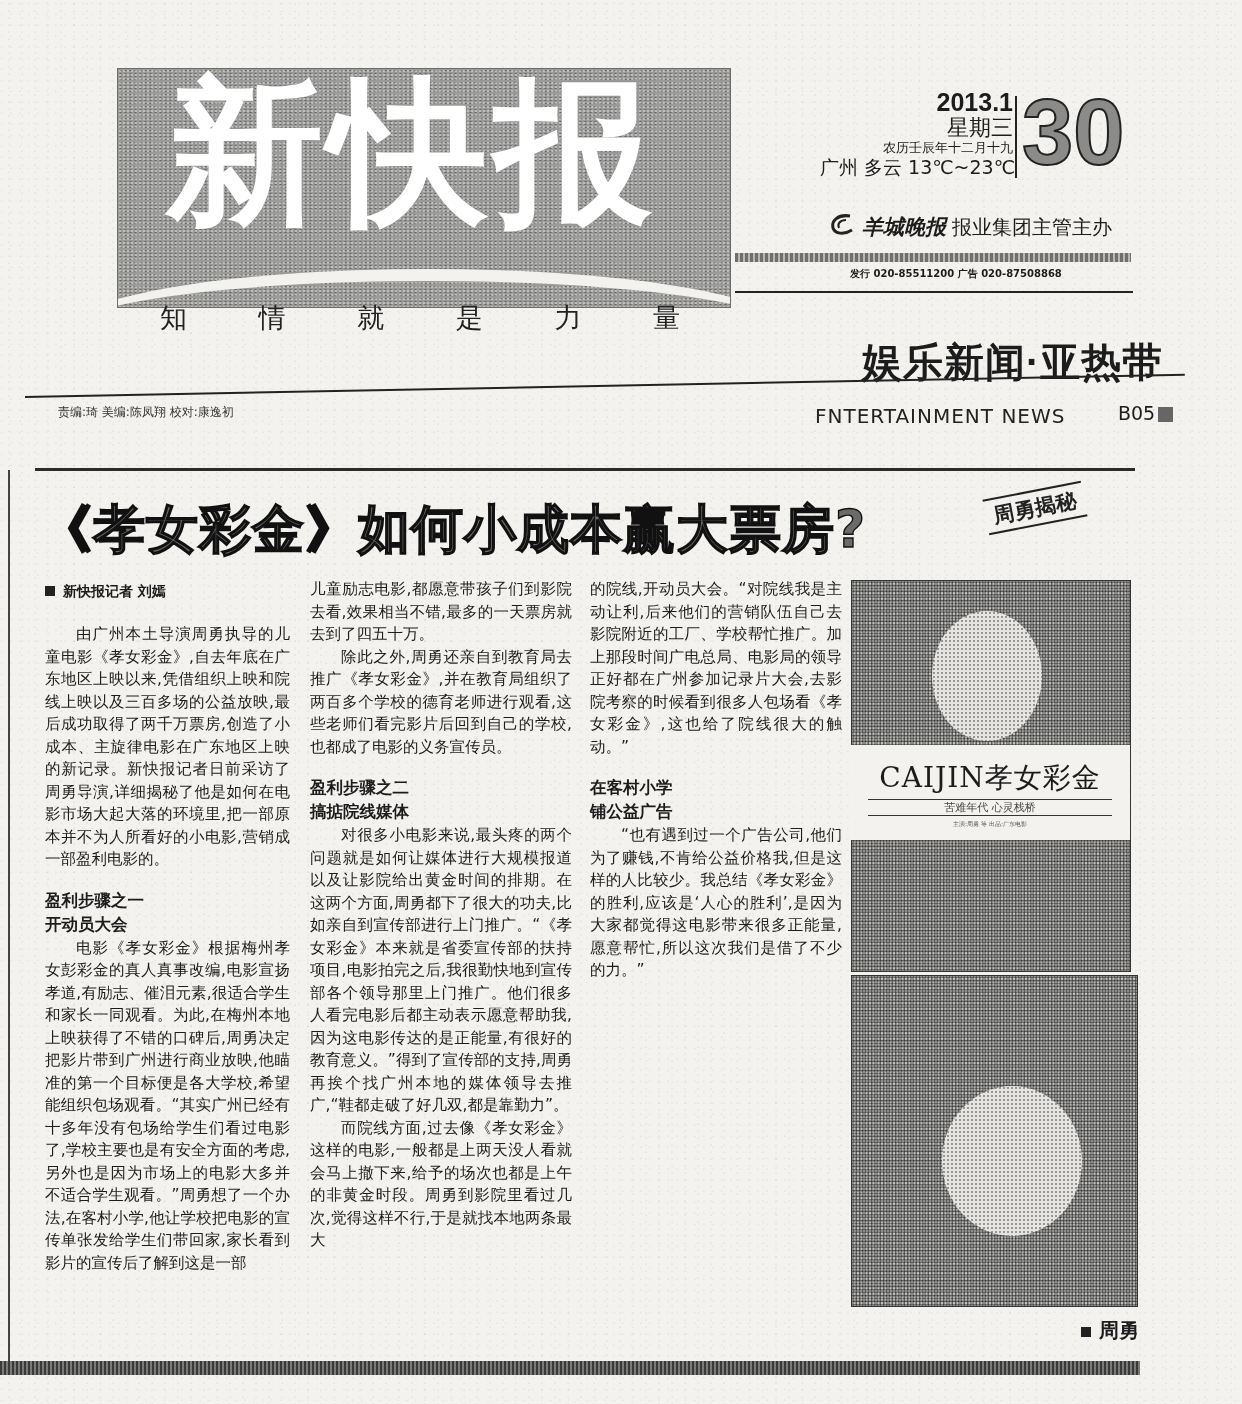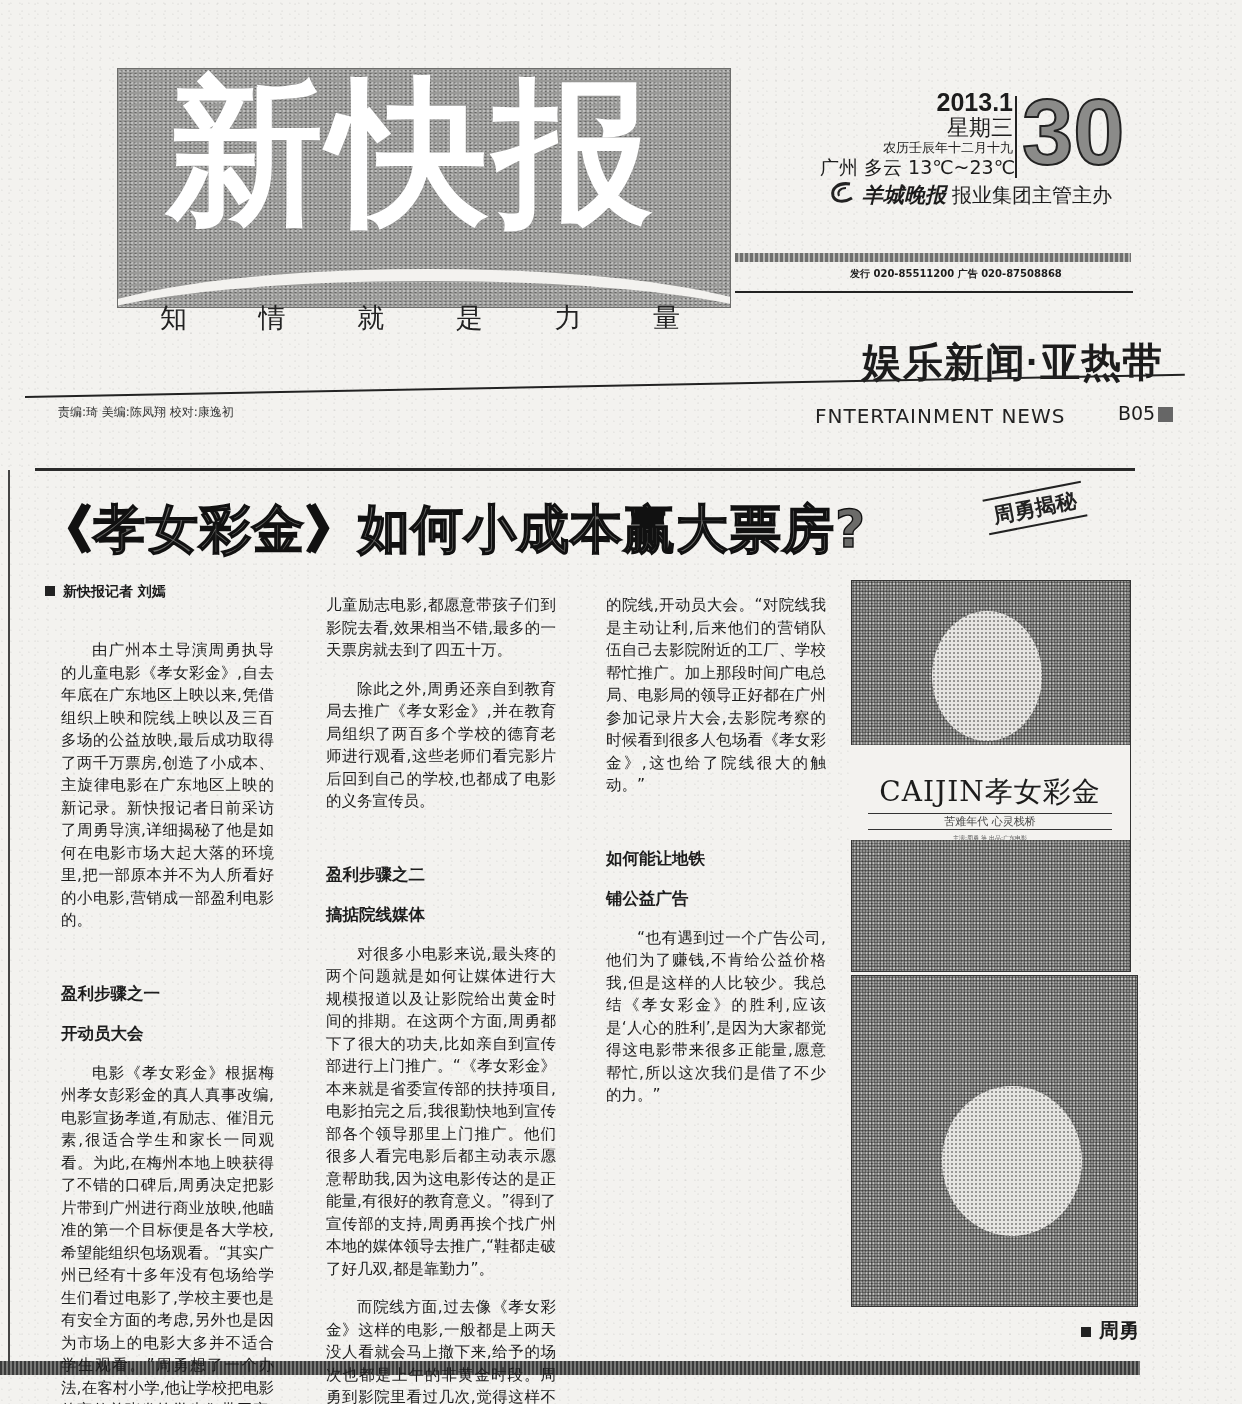--- a/index.html
+++ b/index.html
@@ -50,21 +50,21 @@
   .date-ym { font-size:25px; font-weight:bold; line-height:1; font-family:"Liberation Sans",sans-serif; }
   .date-week { font-size:22px; line-height:1.15; }
   .date-lunar { font-size:13px; line-height:1.3; }
   .date-weather { font-size:19px; line-height:1.15; white-space:nowrap; }
   .date-divider { position:absolute; left:1015px; top:96px; width:2px; height:82px; background:#222; }
   .date-day {
     position:absolute; left:1022px; top:86px;
     font-family:"Liberation Sans",sans-serif; font-size:92px; font-weight:bold;
     color:#8b8b89; -webkit-text-stroke:2px #222; line-height:1;
   }
-  .publisher { position:absolute; left:828px; top:180px; display:flex; align-items:center; gap:6px; }
+  .publisher { position:absolute; left:828px; top:212px; display:flex; align-items:center; gap:6px; }
   .publisher-logo { font-size:26px; font-style:italic; font-family:"DejaVu Serif",serif; }
   .publisher-name { font-size:21px; font-family:"DejaVu Serif",serif; font-style:italic; font-weight:bold; }
   .publisher-sub { font-size:20px; }
   .hatch-bar {
     position:absolute; left:735px; top:253px; width:396px; height:9px;
     background:repeating-linear-gradient(90deg,#6f6f6d 0 3px,#b8b8b6 3px 5px);
   }
   .phones { position:absolute; left:850px; top:267px; font-size:10px; font-weight:bold; }
   .phones-rule { position:absolute; left:735px; top:291px; width:398px; height:2px; background:#222; }
 
@@ -96,21 +96,21 @@
   .tag {
     position:absolute; left:985px; top:490px; transform:rotate(-11deg);
     font-size:21px; font-weight:bold; color:#222;
     border-top:2px solid #222; border-bottom:2px solid #222; padding:2px 8px;
   }
 
   .byline { position:absolute; left:45px; top:583px; font-size:14px; font-weight:bold; }
   .sq { display:inline-block; width:10px; height:10px; background:#222; margin-right:8px; }
 
   .col { position:absolute; font-size:15.5px; line-height:22.5px; text-align:justify; }
-  .col p { margin:16px; text-indent:2em; }
+  .col p { margin:0; text-indent:2em; }
   .col p.noindent { text-indent:0; }
   .col .sub { font-size:16.5px; font-weight:bold; text-indent:0; line-height:24px; }
   .gap { height:18px; }
 
   .photo {
     position:absolute; border:1px solid #333;
     background-color:#8d8d8b;
     background-image:
       radial-gradient(rgba(0,0,0,0.55) 0.8px, transparent 1.3px),
       radial-gradient(rgba(255,255,255,0.5) 0.8px, transparent 1.3px);
@@ -120,21 +120,21 @@
   .face {
     position:absolute; border-radius:50%;
     background:#e6e5e2;
     background-image:radial-gradient(rgba(0,0,0,0.35) 0.7px, transparent 1.2px);
     background-size:4px 4px;
   }
   .poster-band {
     position:absolute; left:850px; top:745px; width:280px; height:95px;
     background:#f3f2ef; text-align:center;
   }
-  .poster-title { font-family:"DejaVu Serif",serif; font-size:28px; letter-spacing:1px; margin-top:28px; }
+  .poster-title { font-family:"DejaVu Serif",serif; font-size:28px; letter-spacing:1px; margin-top:14px; }
   .poster-sub { font-size:11px; color:#444; border-top:1px solid #333; border-bottom:1px solid #333; margin:2px 18px; }
   .poster-fine { font-size:6px; color:#555; margin-top:4px; line-height:7px; }
   .caption { position:absolute; left:1081px; top:1317px; font-size:20px; font-weight:bold; }
 </style>
 </head>
 <body>
 
 <div class="speckle"></div>
 
 <div class="masthead">
@@ -204,21 +204,21 @@
     <p>除此之外,周勇还亲自到教育局去推广《孝女彩金》,并在教育局组织了两百多个学校的德育老师进行观看,这些老师们看完影片后回到自己的学校,也都成了电影的义务宣传员。</p>
     <div class="gap"></div>
     <p class="sub">盈利步骤之二</p>
     <p class="sub">搞掂院线媒体</p>
     <p>对很多小电影来说,最头疼的两个问题就是如何让媒体进行大规模报道以及让影院给出黄金时间的排期。在这两个方面,周勇都下了很大的功夫,比如亲自到宣传部进行上门推广。“《孝女彩金》本来就是省委宣传部的扶持项目,电影拍完之后,我很勤快地到宣传部各个领导那里上门推广。他们很多人看完电影后都主动表示愿意帮助我,因为这电影传达的是正能量,有很好的教育意义。”得到了宣传部的支持,周勇再挨个找广州本地的媒体领导去推广,“鞋都走破了好几双,都是靠勤力”。</p>
     <p>而院线方面,过去像《孝女彩金》这样的电影,一般都是上两天没人看就会马上撤下来,给予的场次也都是上午的非黄金时段。周勇到影院里看过几次,觉得这样不行,于是就找本地两条最大</p>
   </div>
 <div class="col" id="col2" style="left:590px; top:578px; width:252px;">
     <p class="noindent">的院线,开动员大会。“对院线我是主动让利,后来他们的营销队伍自己去影院附近的工厂、学校帮忙推广。加上那段时间广电总局、电影局的领导正好都在广州参加记录片大会,去影院考察的时候看到很多人包场看《孝女彩金》,这也给了院线很大的触动。”</p>
     <div class="gap"></div>
-    <p class="sub">如何能让地铁</p>
+    <p class="sub">在客村小学</p>
     <p class="sub">铺公益广告</p>
     <p>“也有遇到过一个广告公司,他们为了赚钱,不肯给公益价格我,但是这样的人比较少。我总结《孝女彩金》的胜利,应该是‘人心的胜利’,是因为大家都觉得这电影带来很多正能量,愿意帮忙,所以这次我们是借了不少的力。”</p>
   </div>
 
 <div class="photo" style="left:851px; top:580px; width:278px; height:390px;">
   <div class="face" style="left:80px; top:30px; width:110px; height:130px;"></div>
 </div>
 <div class="poster-band">
   <div class="poster-title">CAIJIN孝女彩金</div>
   <div class="poster-sub">苦难年代  心灵栈桥</div>

